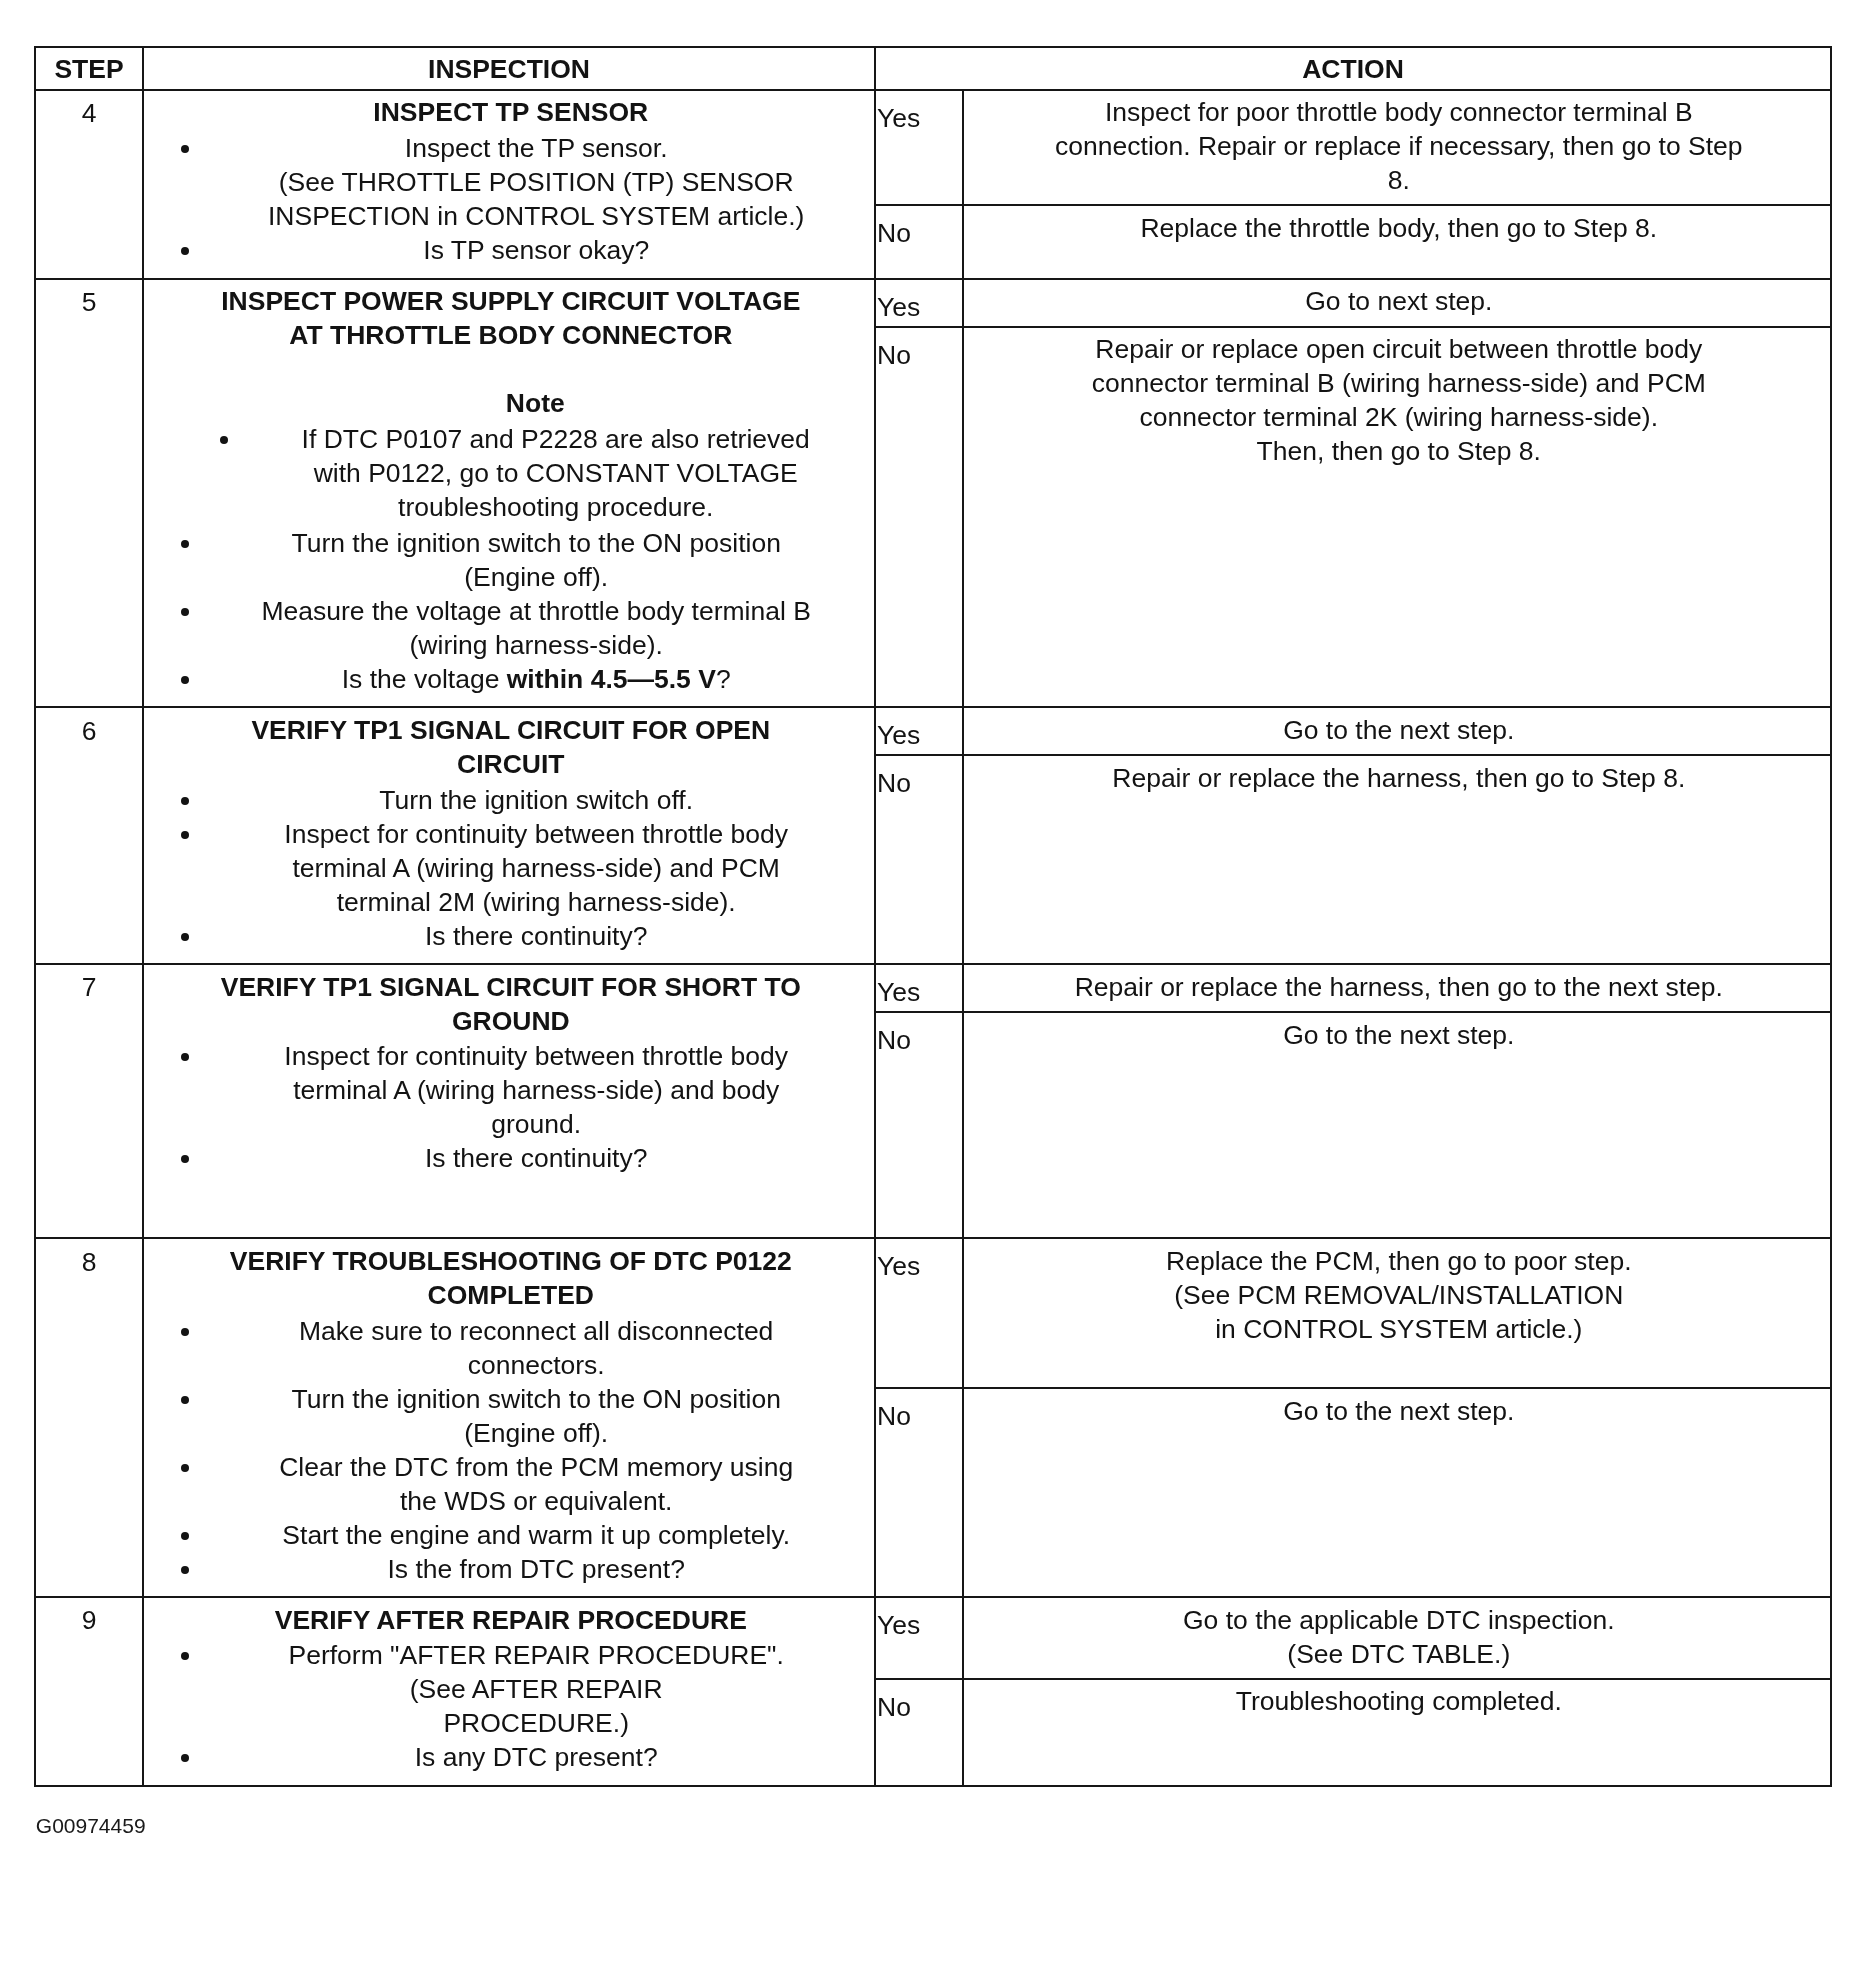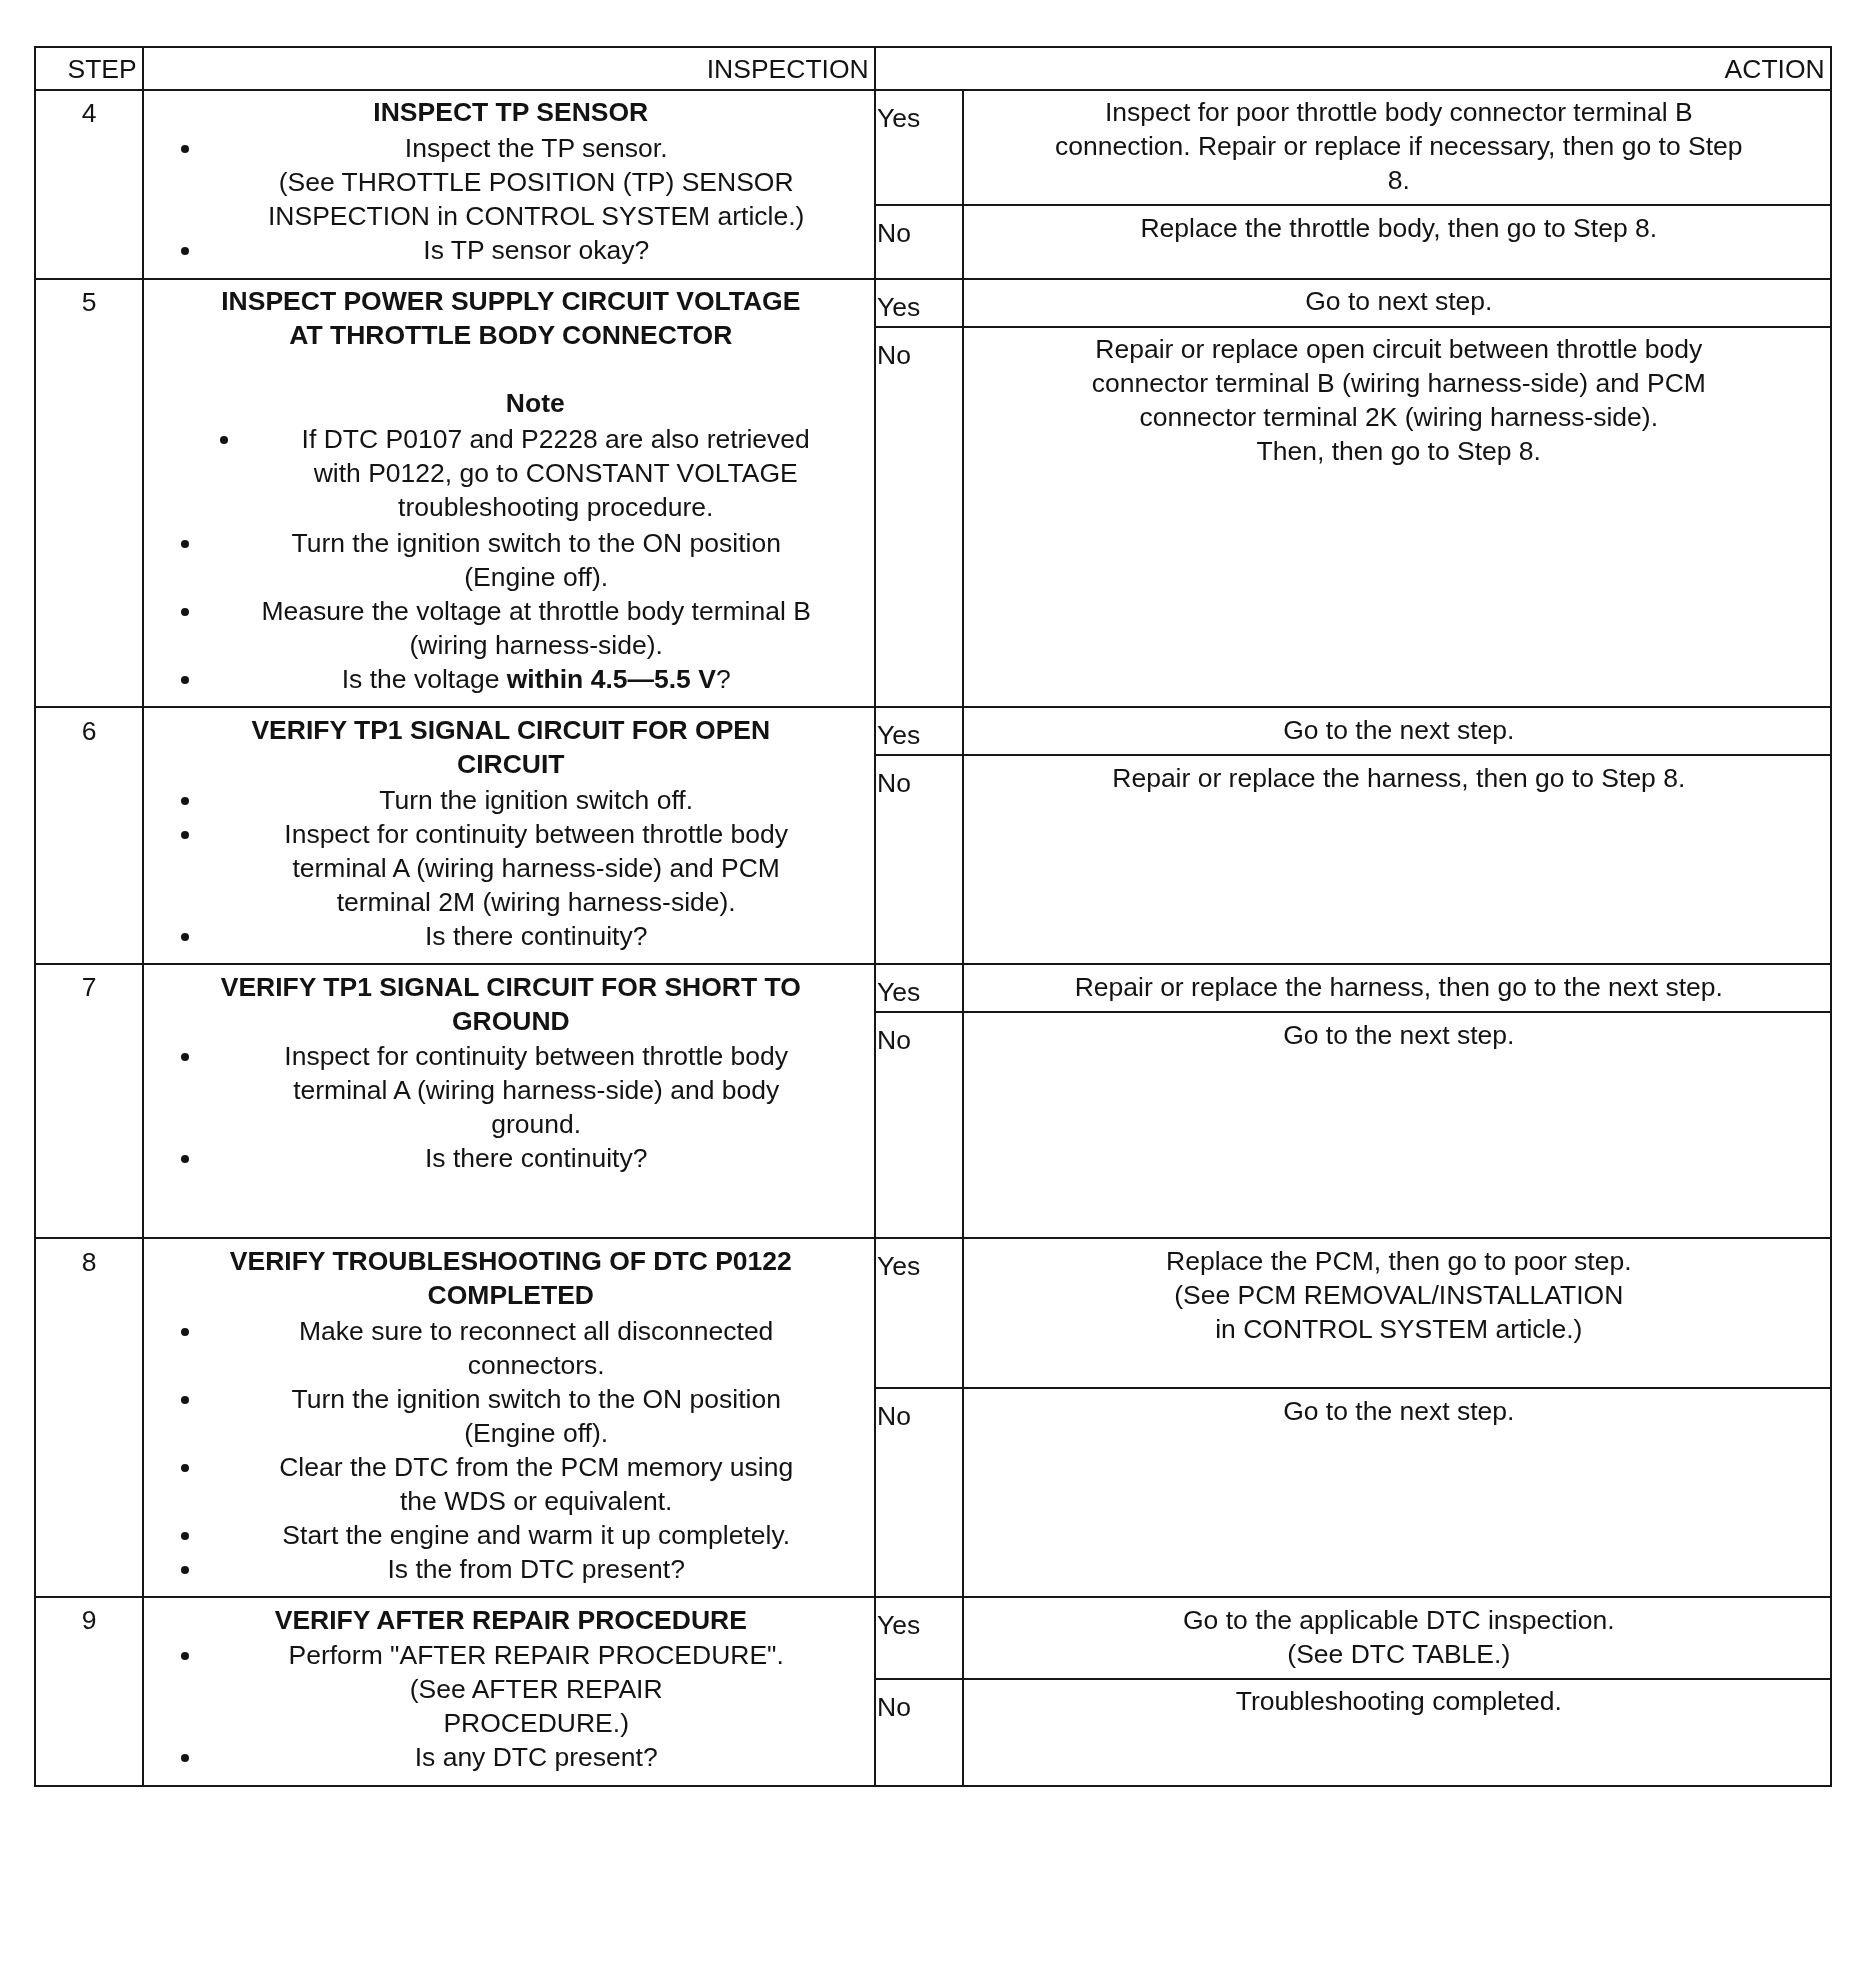--- a/index.html
+++ b/index.html
@@ -9,21 +9,21 @@
     min-height: 1966px;
     font-family: "Liberation Sans", sans-serif;
     color: #131313;
     font-size: 26.5px;
     line-height: 34px;
   }
   .page { padding: 46px 35px 0 34px; }
 
   table.ts { border-collapse: collapse; width: 1798px; table-layout: fixed; }
   .ts th, .ts td { border: 2.6px solid #161616; vertical-align: top; text-align: center; }
-  .ts thead th { font-weight: normal; text-align: right; padding: 3.5px 5.3px; height: 41px; }
+  .ts thead th { font-weight: bold; text-align: center; padding: 3.5px 5.3px; height: 41px; }
 
   td.c-step { text-align: center; padding-top: 5.3px; }
   td.c-insp { padding: 4.4px 7px 10.6px 10.6px; }
   td.c-insp.pad-extra { padding-bottom: 62px; margin-left: 25px; }
   .insp-title { font-weight: bold; white-space: pre-line; }
 
   ul.bullets { margin: 1.8px 0 0 0; padding: 0 0 0 49px; }
   ul.bullets li { padding-left: 1.8px; white-space: pre-line; }
 
   .note { margin: 34px 0 0 49px; }
@@ -192,14 +192,15 @@
 (See DTC TABLE.)</td>
       </tr>
       <tr>
         <td class="c-yn">No</td>
         <td class="c-act">Troubleshooting completed.</td>
       </tr>
 
     </tbody>
   </table>
 
+  <div class="code">G00974459</div>
 </div>
 
 
 </body></html>

